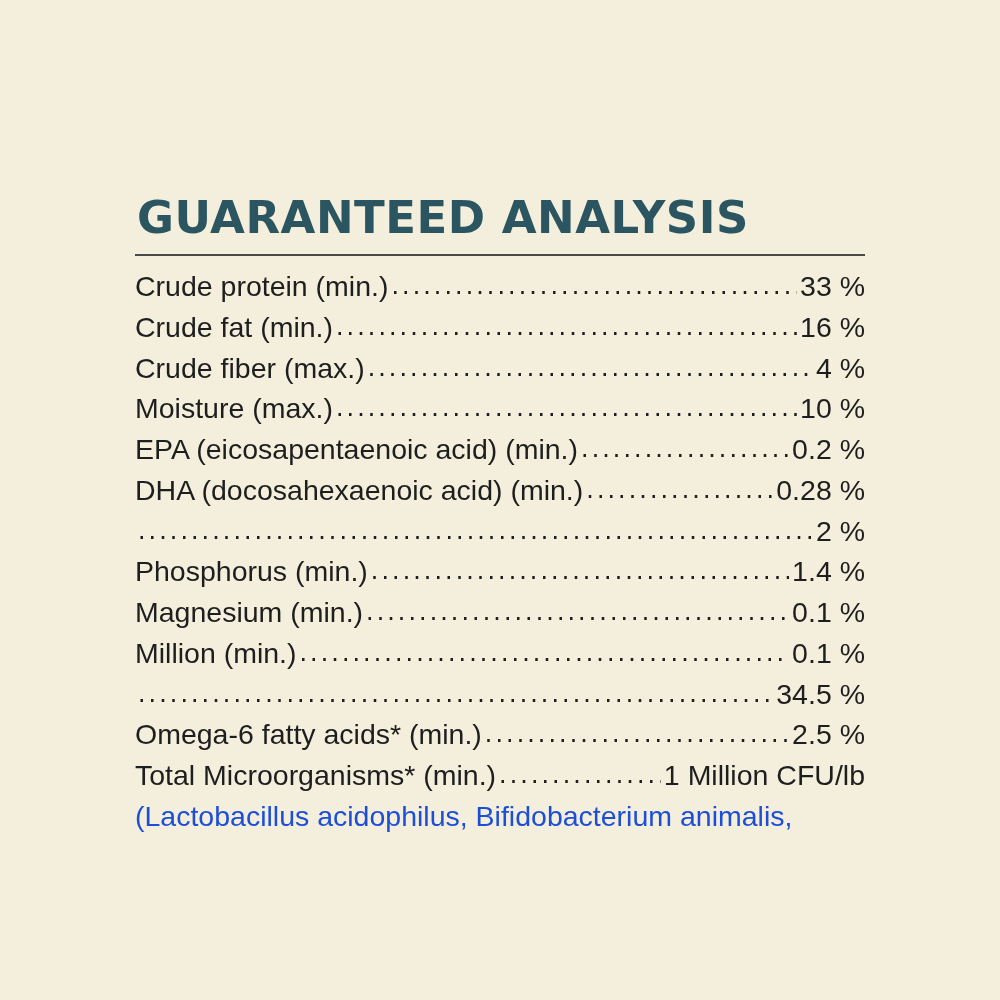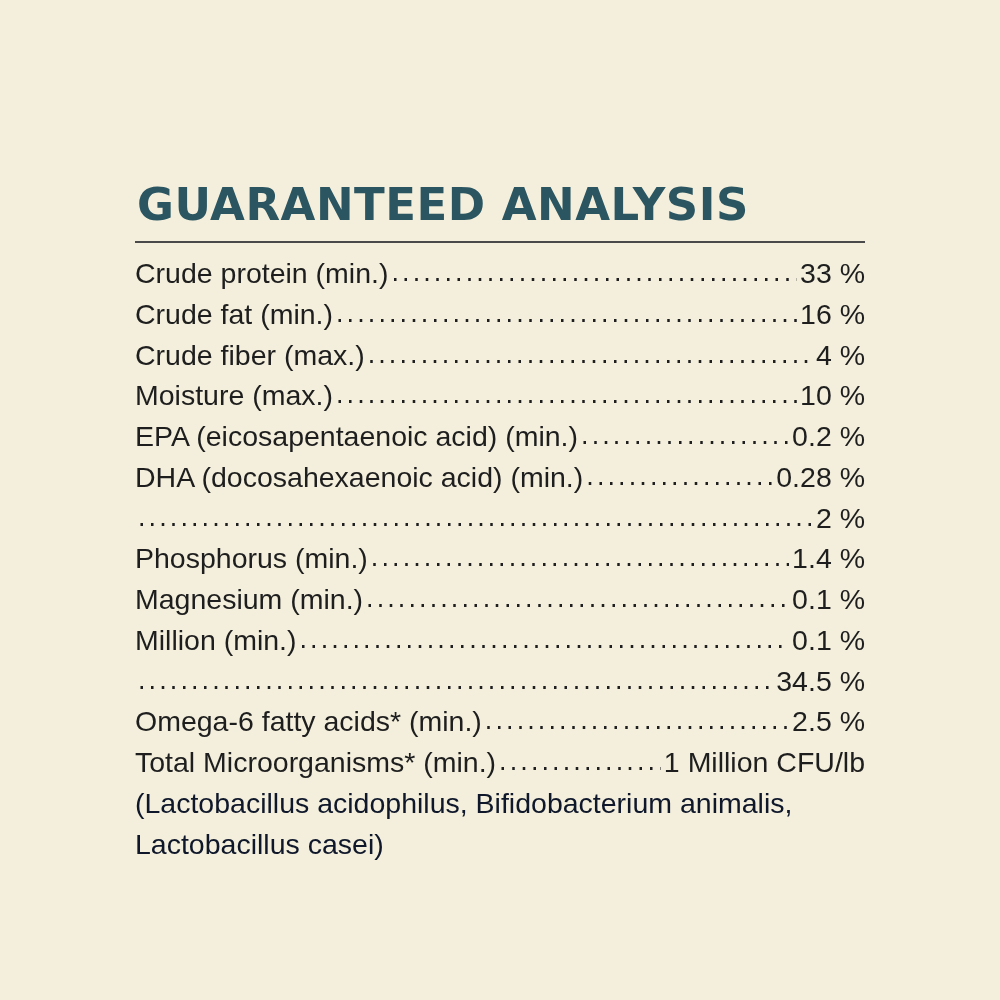--- a/index.html
+++ b/index.html
@@ -9,21 +9,21 @@
   body {
     width: 1000px;
     height: 1000px;
     background: #f3efdc;
     font-family: "Liberation Sans", sans-serif;
     overflow: hidden;
   }
   .panel {
     position: absolute;
     left: 135px;
-    top: 182px;
+    top: 195px;
     width: 730px;
   }
   .ga-title {
     font-family: "DejaVu Sans", sans-serif;
     font-weight: bold;
     font-size: 45px;
     letter-spacing: 0.5px;
     color: #2b5560;
     line-height: 1.0;
     margin: 0 0 14px 2px;
@@ -59,21 +59,21 @@
     letter-spacing: 3.1px;
     position: relative;
     top: -2px;
   }
   .row .value {
     flex: 0 0 auto;
     text-align: center;
   }
   .footnote {
     font-size: 28.5px;
-    color: #0f172a;
+    color: #1d4ed8;
     line-height: 1.43;
     width: 730px;
   }
   .footnote div {
     white-space: nowrap;
   }
 </style>
 </head>
 <body>
 
@@ -140,15 +140,14 @@
         <span class="value">2.5 %</span>
       </div>
       <div class="row">
         <span class="label">Total Microorganisms* (min.)</span>
         <span class="dots">...................................................................................................</span>
         <span class="value">1 Million CFU/lb</span>
       </div>
     </div>
   <div class="footnote">
       <div>(Lactobacillus acidophilus, Bifidobacterium animalis,</div>
-      <div>Lactobacillus casei)</div>
     </div>
 </div>
 
 </body></html>

